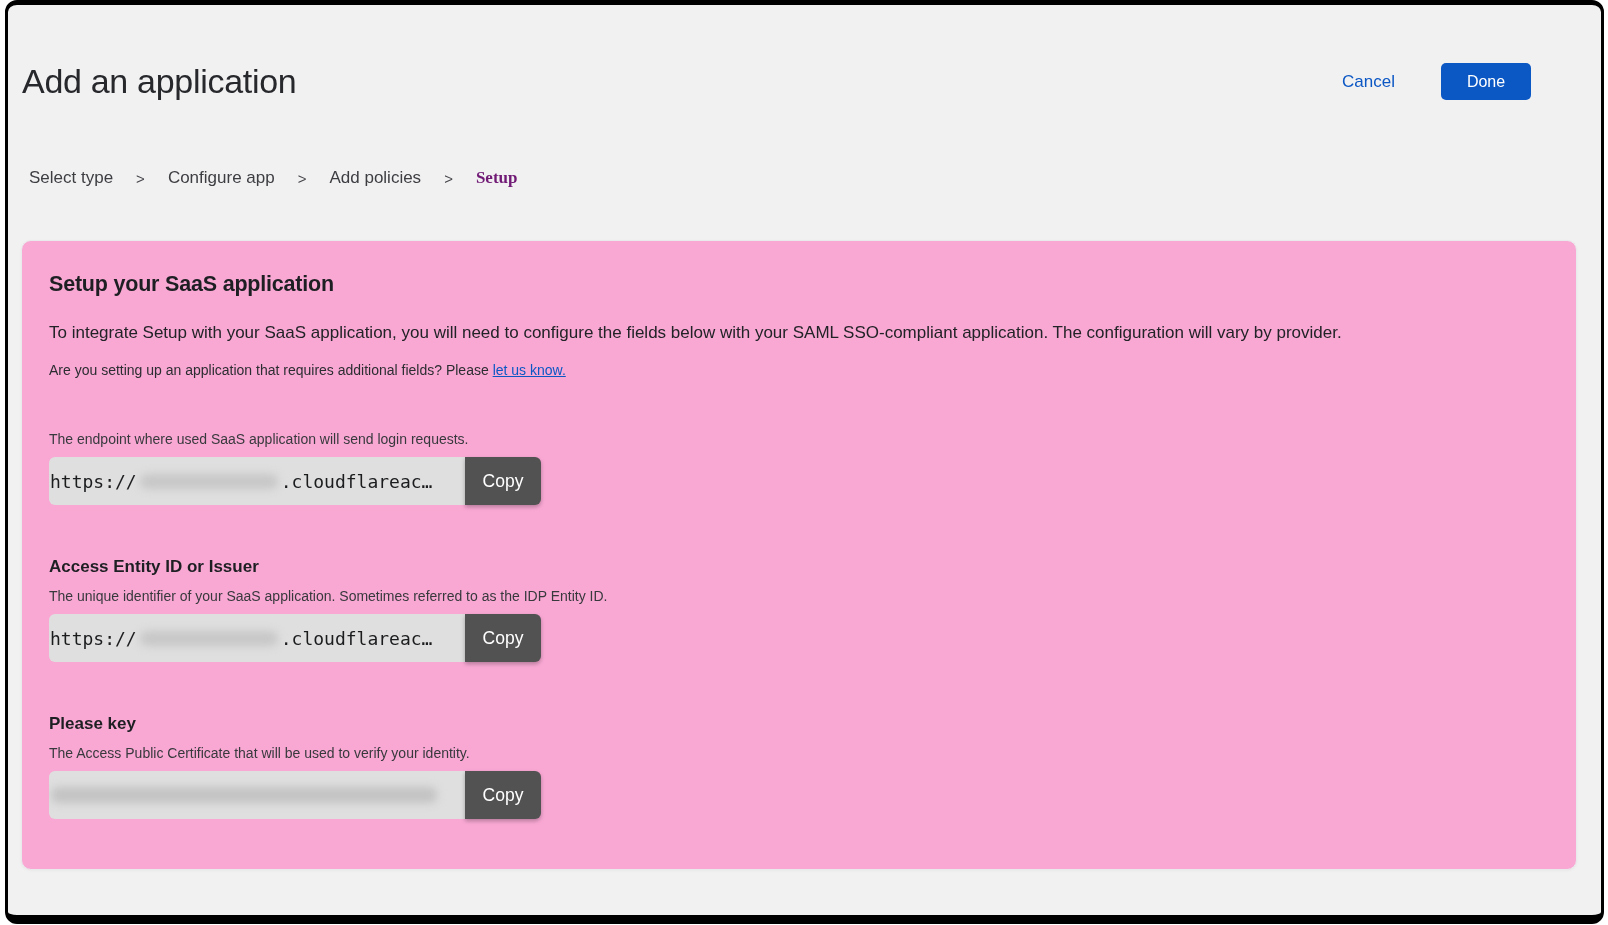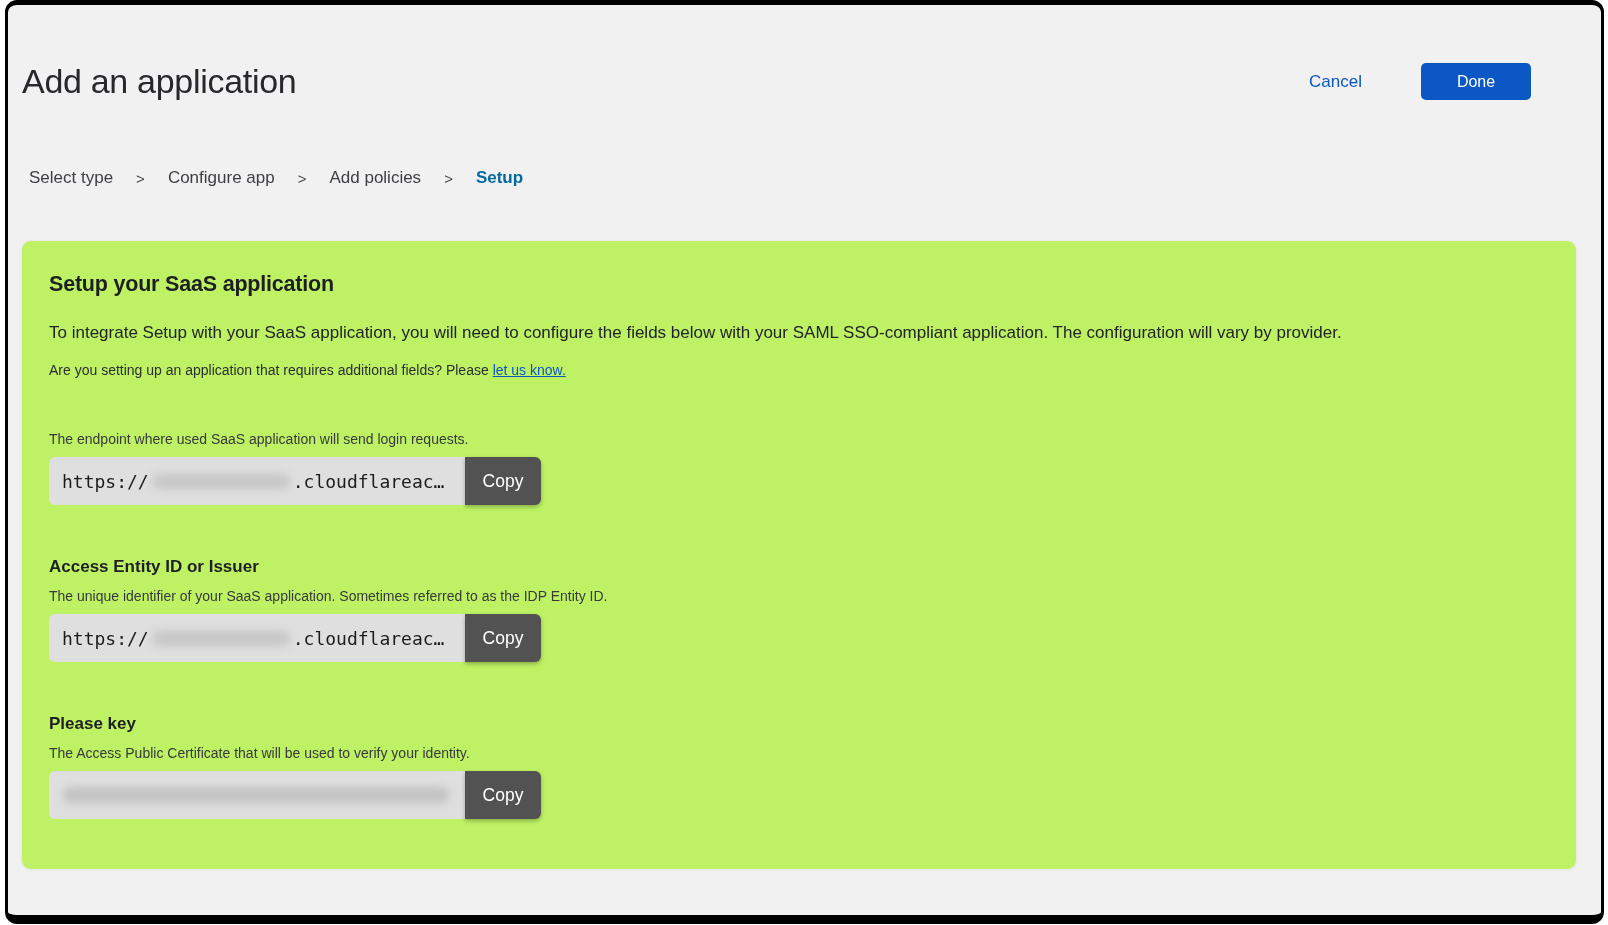--- a/index.html
+++ b/index.html
@@ -24,45 +24,45 @@
 
   
   .page-header {
     display: flex; align-items: center; justify-content: space-between;
     margin: 57px 70px 0 14px;
   }
   .page-title {
     font-size: 34px; font-weight: 400; color: #27282c;
     letter-spacing: -0.3px; line-height: 39px; text-align: right;
   }
-  .header-actions { display: flex; align-items: center; gap: 53px; }
+  .header-actions { display: flex; align-items: center; gap: 40px; }
   .cancel-link {
     color: var(--accent, #0b57c4); font-size: 17px; cursor: pointer;
     background: none; border: none; font-family: inherit;
   }
   .done-button {
     background: var(--accent, #0b57c4); color: #fff;
-    width: 110px; height: 37px; border: none; border-radius: 5px;
+    width: 90px; height: 37px; border: none; border-radius: 5px;
     font-size: 16px; font-family: inherit; cursor: pointer;
   }
 
   
   .breadcrumb {
     margin: 67px 6px 0 21px;
     display: flex; align-items: center; gap: 23px;
     font-size: 17px; color: #3d3e42;
   }
   .crumb { cursor: pointer; }
-  .crumb.active { font-weight: 700; color: #0369a1; cursor: default; }
+  .crumb.active { font-weight: 700; color: #701a75; cursor: default; font-family: Liberation Serif, serif; }
   .crumb-sep { color: #46474b; font-size: 15px; }
 
   
   .card {
     margin: 52px 24px 0 13px;
-    background: #bef264;
+    background: #f9a8d4;
     border: 1px solid #e9eaeb;
     border-radius: 10px;
     padding: 31px 28px 50px 27px;
     box-shadow: 0 1px 3px rgba(0,0,0,0.04);
   }
   .card-heading {
     font-size: 21.5px; font-weight: 700; color: #1e1f23; margin: 0;
     letter-spacing: -0.2px;
   }
   .card-intro {
@@ -79,21 +79,21 @@
   .field-group { margin-top: 52px; }
   .field-group:first-of-type { margin-top: 53px; }
   .field-label { font-size: 17px; font-weight: 700; color: #1e1f23; }
   .field-desc { margin-top: 11px; font-size: 14px; color: #38393d; }
   .field-row { margin-top: 10px; display: flex; width: 492px; height: 48px; }
   .field-value {
     flex: 1;
     background: #dfdfdf;
     border-radius: 6px 0 0 6px;
     display: flex; align-items: center;
-    padding-left: 13px;
+    padding-left: 1px;
     font-family: "DejaVu Sans Mono", monospace;
     font-size: 18px; color: #1b1c1e;
     white-space: nowrap; overflow: hidden; text-align: right;
   }
   .copy-button {
     width: 76px;
     background: var(--copy-gray, #525252);
     color: #fff; border: none;
     border-radius: 0 6px 6px 0;
     font-size: 17.5px; font-family: inherit;

